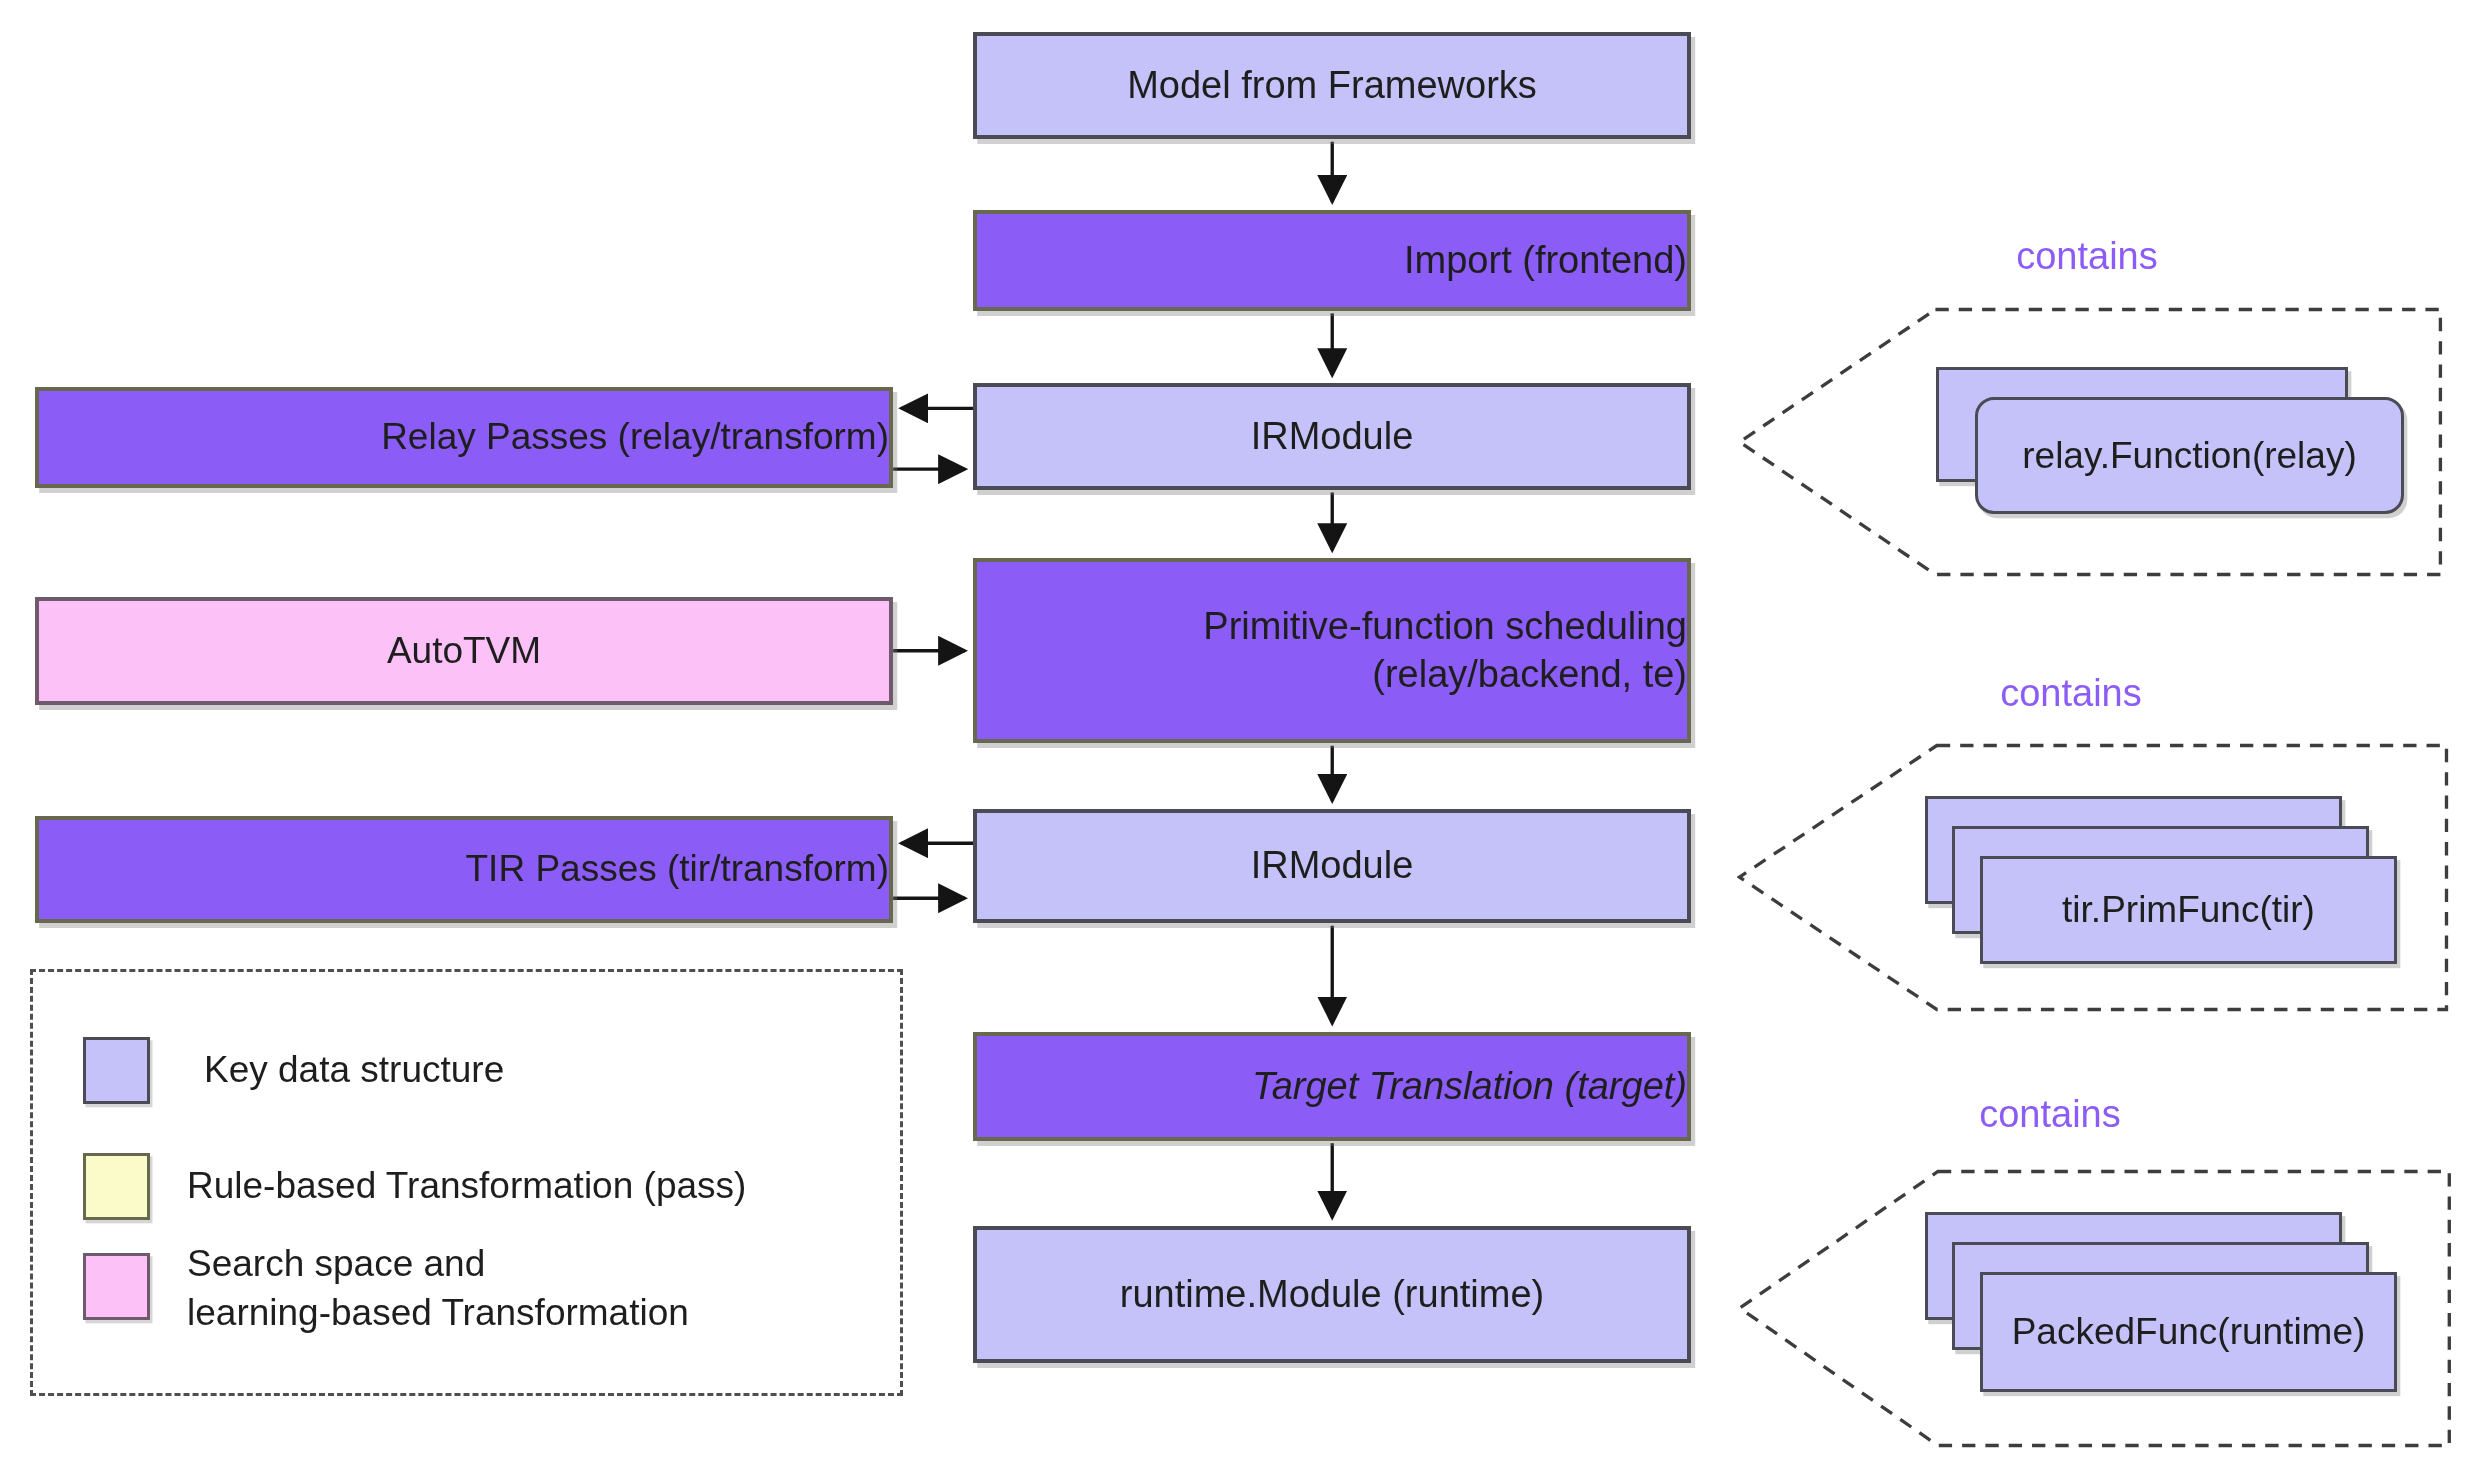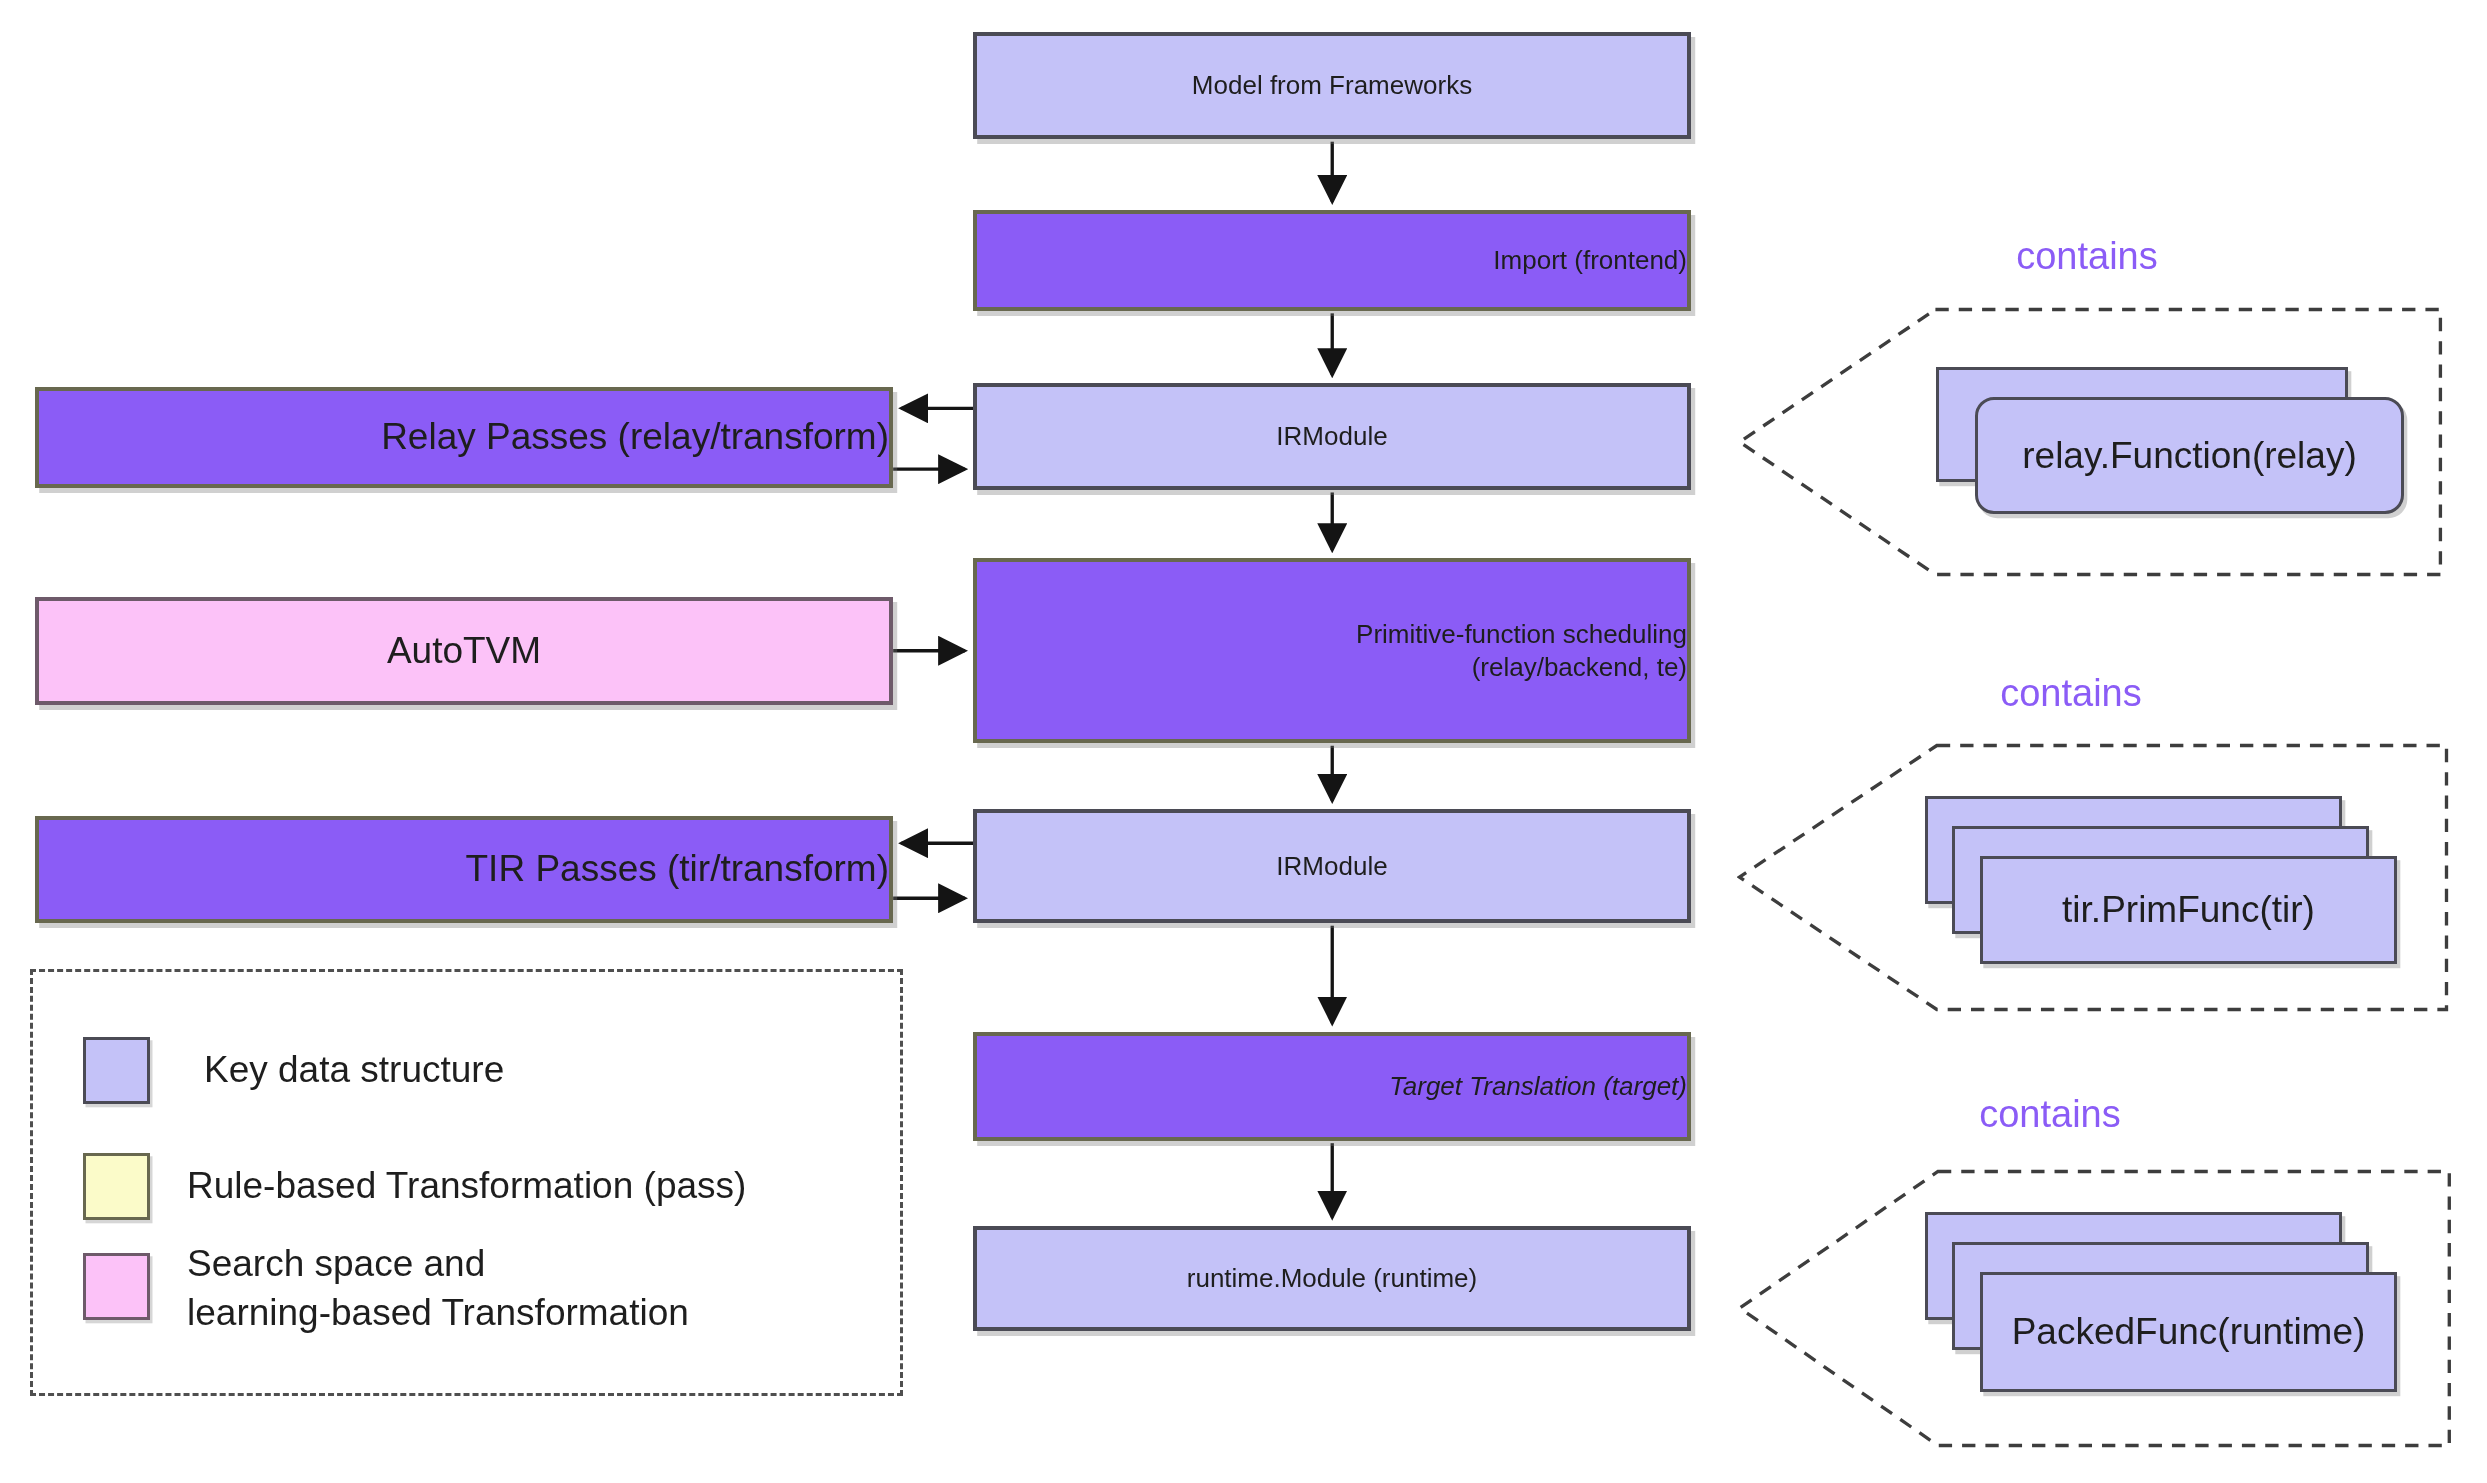--- a/index.html
+++ b/index.html
@@ -4,21 +4,21 @@
 <style>
   html,body { margin:0; padding:0; background:#ffffff; }
   #canvas {
     position:relative; width:2487px; height:1484px; background:#ffffff;
     font-family:"Liberation Sans", "DejaVu Sans", sans-serif; color:#1e1e1e;
     overflow:hidden;
   }
   .box {
     position:absolute; box-sizing:border-box;
     display:flex; flex-direction:column; align-items:center; justify-content:center;
-    text-align:center; font-size:26px; line-height:1.25;
+    text-align:center; font-size:38px; line-height:1.25;
     box-shadow:4.2px 5px 0 rgba(120,120,120,0.35);
   }
   .purple { background:#c4c2f8; border:4.2px solid #4b4b55; }
   .yellow { background:#8b5cf6; border:4.2px solid #68684f;align-items:flex-end; }
   .pink   { background:#fcc2f8; border:4.2px solid #6e5a6a; }
   .side-label { font-size:37px; }
   .arrows-overlay { position:absolute; left:0; top:0; pointer-events:none; }
   .pentagon { position:absolute; pointer-events:none; }
   .contains-label {
     position:absolute; width:250px; text-align:center; font-size:38px; color:#8b5cf6;
@@ -85,21 +85,21 @@
   </div>
 
   <div class="box purple" style="left:973px; top:809px; width:718px; height:114px;">
     <span>IRModule</span>
   </div>
 
   <div class="box yellow" style="left:973px; top:1032px; width:718px; height:109px;font-style:italic;">
     <span>Target Translation (target)</span>
   </div>
 
-  <div class="box purple" style="left:973px; top:1226px; width:718px; height:105px;">
+  <div class="box purple" style="left:973px; top:1226px; width:718px; height:137px;">
     <span>runtime.Module (runtime)</span>
   </div>
 
   <div class="box yellow side-label" style="left:35px; top:387px; width:858px; height:101px;">
     <span>Relay Passes (relay/transform)</span>
   </div>
 
   <div class="box pink side-label" style="left:35px; top:597px; width:858px; height:108px;">
     <span>AutoTVM</span>
   </div>

